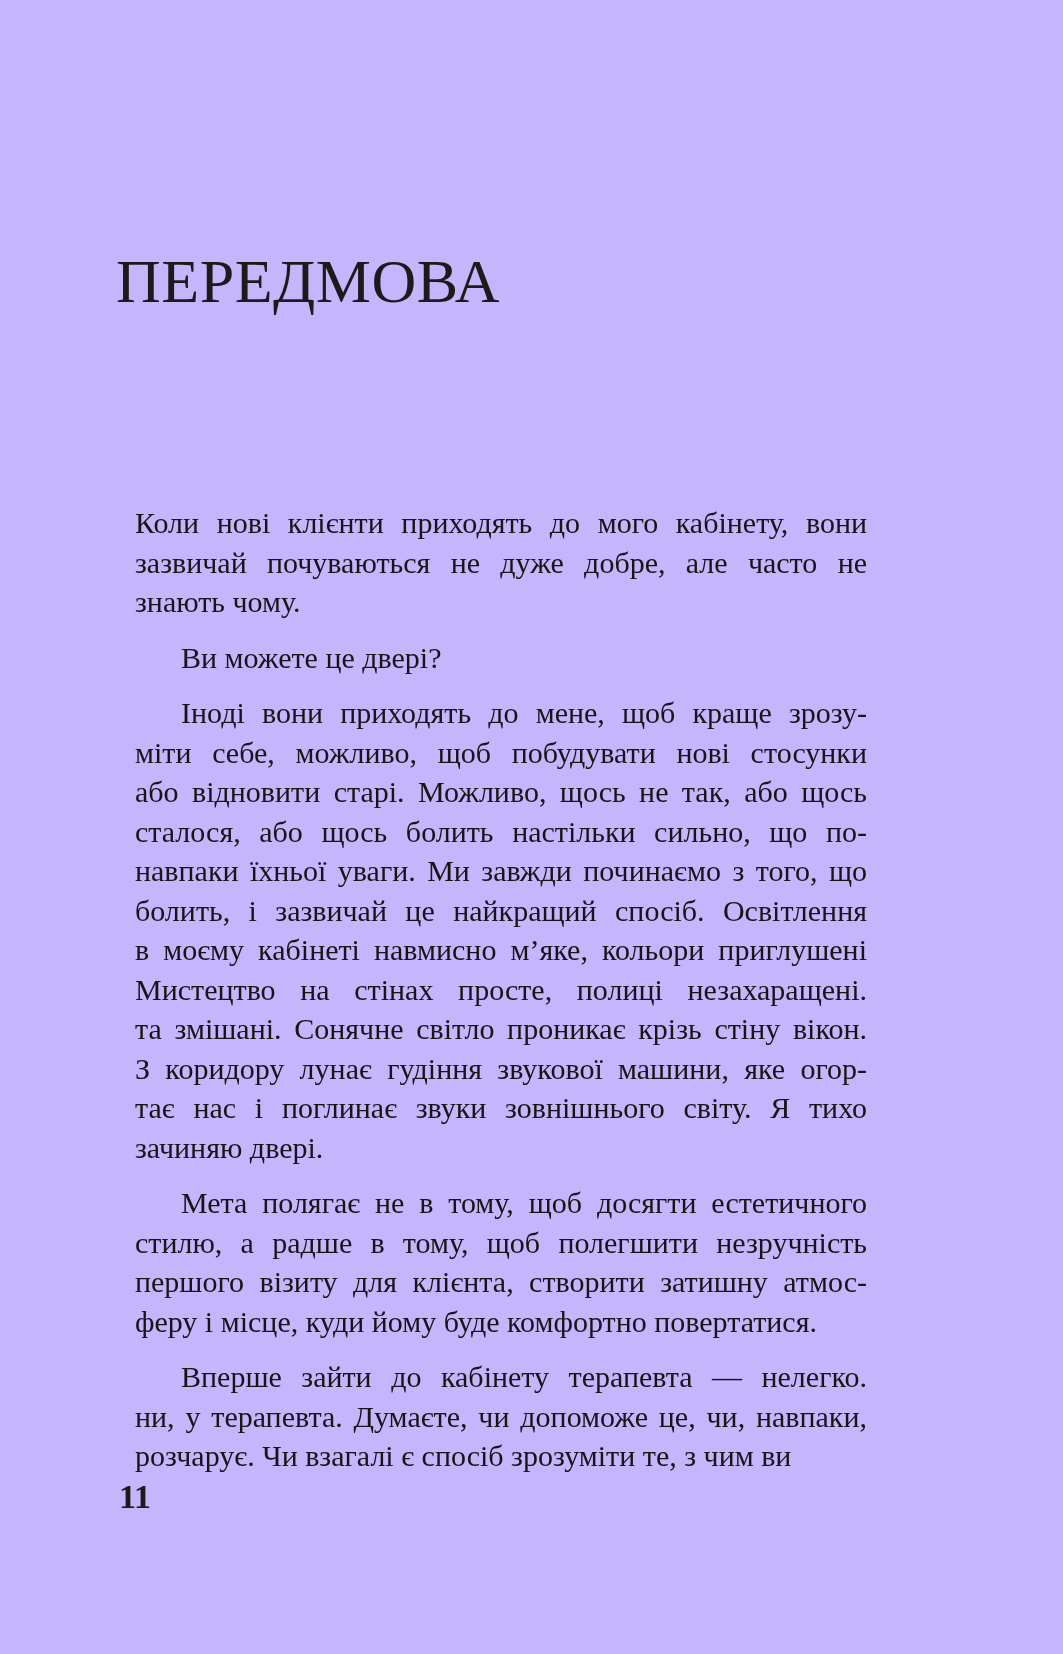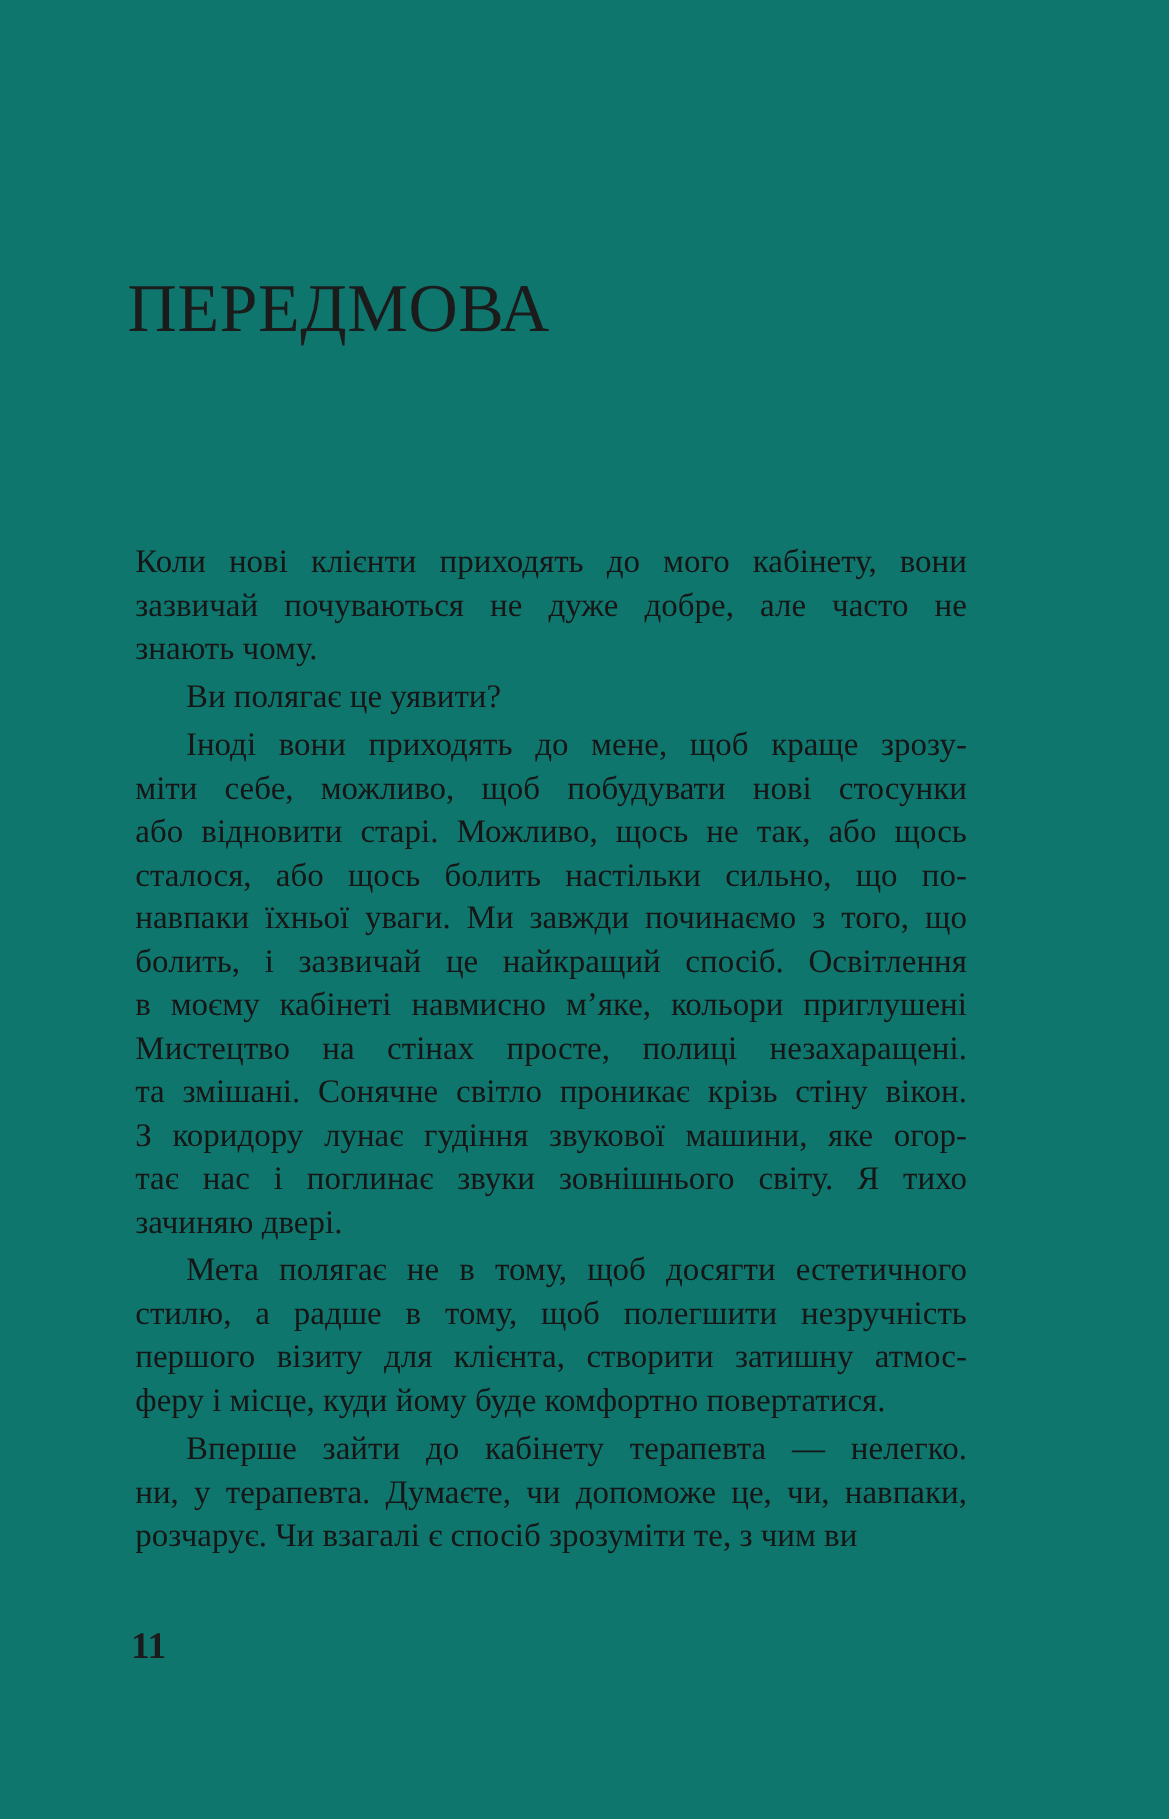--- a/index.html
+++ b/index.html
@@ -4,21 +4,21 @@
 <style>
   html, body {
     margin: 0;
     padding: 0;
     background: #ffffff;
   }
   .page {
     position: relative;
     width: 1063px;
     height: 1654px;
-    background: #0f766e;
+    background: #c4b5fd;
     color: #151515;
     font-family: "Liberation Serif", "DejaVu Serif", serif;
     overflow: hidden;
   }
   .chapter-title {
     position: absolute;
     left: 116px;
     top: 250px;
     margin: 0;
     font-size: 62px;
@@ -28,21 +28,21 @@
     color: #1b1b1b;
     white-space: nowrap;
   }
   .body-text {
     position: absolute;
     left: 119px;
     top: 487px;
     width: 764px;
   }
   .paragraph {
-    margin: 4px;
+    margin: 16px;
     padding: 0;
   }
   .line {
     font-size: 30px;
     line-height: 39.5px;
     height: 39.5px;
     text-align: justify;
     text-align-last: justify;
     color: #161616;
     overflow: hidden;
@@ -71,21 +71,21 @@
 <div class="page">
   <h1 class="chapter-title">ПЕРЕДМОВА</h1>
 
   <div class="body-text">
       <div class="paragraph">
         <div class="line">Коли нові клієнти приходять до мого кабінету, вони</div>
         <div class="line">зазвичай почуваються не дуже добре, але часто не</div>
         <div class="line para-end">знають чому.</div>
       </div>
       <div class="paragraph">
-        <div class="line indent para-end">Ви полягає це уявити?</div>
+        <div class="line indent para-end">Ви можете це двері?</div>
       </div>
       <div class="paragraph">
         <div class="line indent">Іноді вони приходять до мене, щоб краще зрозу-</div>
         <div class="line">міти себе, можливо, щоб побудувати нові стосунки</div>
         <div class="line">або відновити старі. Можливо, щось не так, або щось</div>
         <div class="line">сталося, або щось болить настільки сильно, що по-</div>
         <div class="line">навпаки їхньої уваги. Ми завжди починаємо з того, що</div>
         <div class="line">болить, і зазвичай це найкращий спосіб. Освітлення</div>
         <div class="line">в моєму кабінеті навмисно м’яке, кольори приглушені</div>
         <div class="line">Мистецтво на стінах просте, полиці незахаращені.</div>

